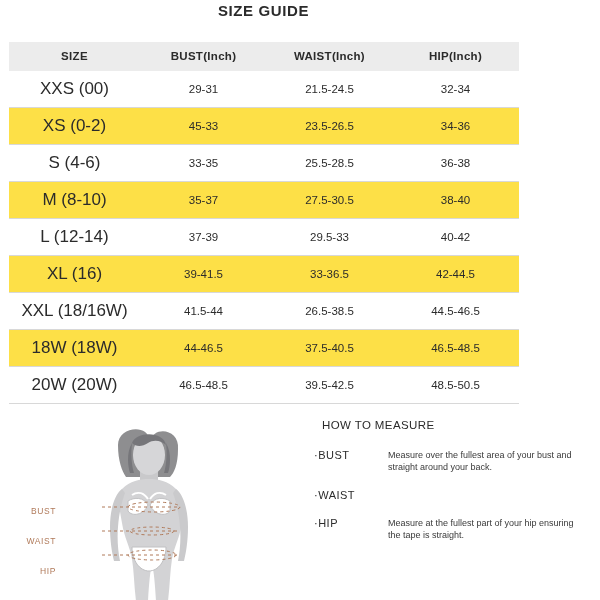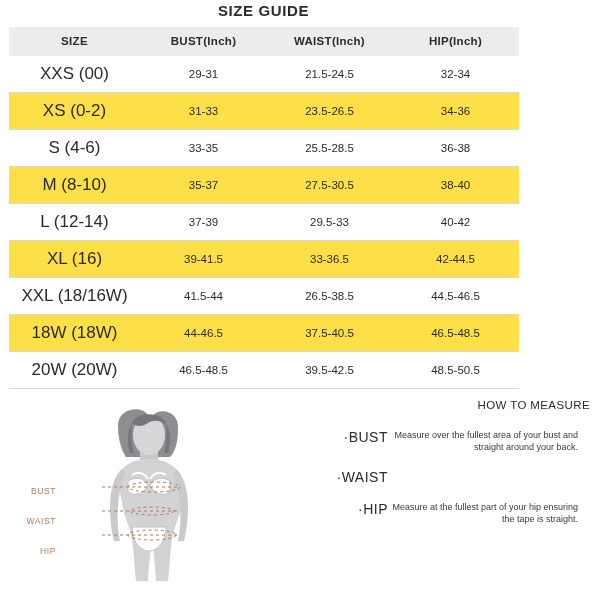--- a/index.html
+++ b/index.html
@@ -24,21 +24,21 @@
     text-align: center;
     font-size: 15px;
     font-weight: bold;
     letter-spacing: 0.6px;
     color: #2b2b2b;
     padding-top: 2px;
     padding-bottom: 8px;
   }
   table.size-table {
     width: 510px;
-    margin: 0 auto;
+    margin: 15px auto;
     border-collapse: collapse;
     table-layout: fixed;
   }
   table.size-table th {
     background: #ececec;
     font-size: 11.5px;
     font-weight: bold;
     color: #2b2b2b;
     padding: 8px 0 9px 0;
     text-align: center;
@@ -90,37 +90,36 @@
     height: 30px;
     text-align: right;
     padding-right: 4px;
     line-height: 12px;
   }
   .howto {
     position: absolute;
     left: 310px;
     top: 0px;
     width: 280px;
-    text-align: right;
   }
   .howto-title {
     font-size: 11.5px;
     color: #2b2b2b;
     letter-spacing: 0.4px;
     margin-left: 12px;
     margin-bottom: 18px;
   }
   .measure-row {
     display: flex;
     align-items: flex-start;
     margin-bottom: 16px;
   }
   .measure-label {
     width: 74px;
-    font-size: 14px;
+    font-size: 11px;
     letter-spacing: 0.5px;
     color: #2b2b2b;
     padding-left: 4px;
     white-space: nowrap;
   }
   .measure-text {
     font-size: 9px;
     line-height: 12px;
     color: #3a3a3a;
     width: 190px;
@@ -150,21 +149,21 @@
     </thead>
     <tbody>
       <tr class="row-plain">
         <td class="size-cell">XXS (00)</td>
         <td>29-31</td>
         <td>21.5-24.5</td>
         <td>32-34</td>
       </tr>
       <tr class="row-alt">
         <td class="size-cell">XS (0-2)</td>
-        <td>31-33</td>
+        <td>45-33</td>
         <td>23.5-26.5</td>
         <td>34-36</td>
       </tr>
       <tr class="row-plain">
         <td class="size-cell">S (4-6)</td>
         <td>33-35</td>
         <td>25.5-28.5</td>
         <td>36-38</td>
       </tr>
       <tr class="row-alt">

